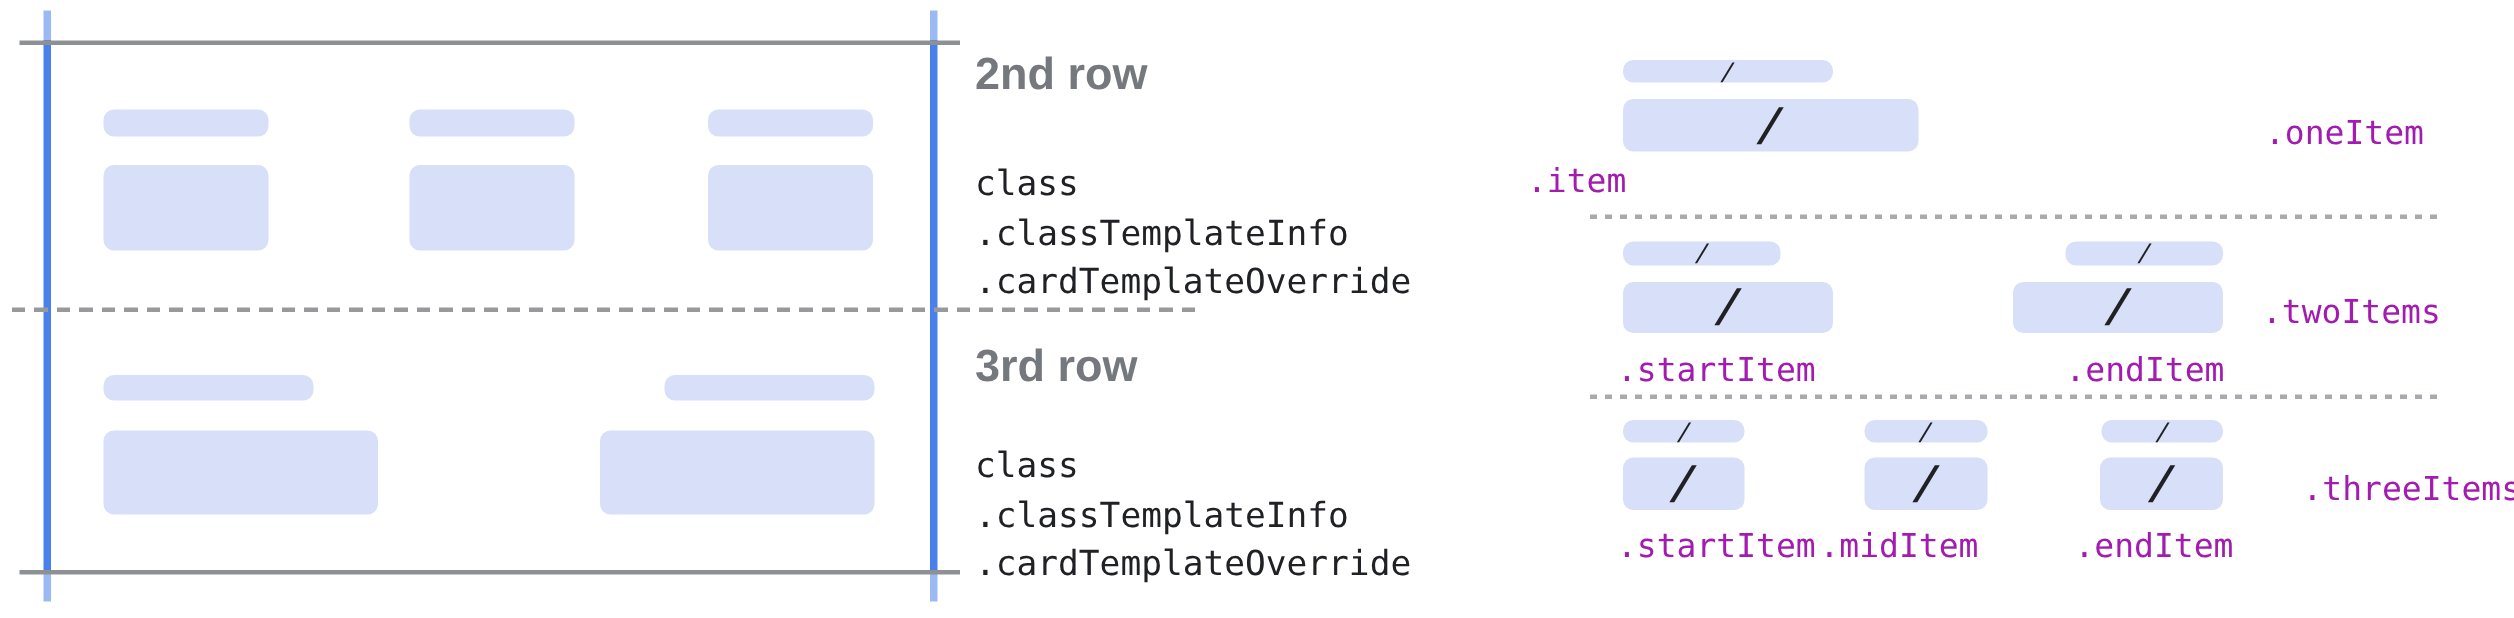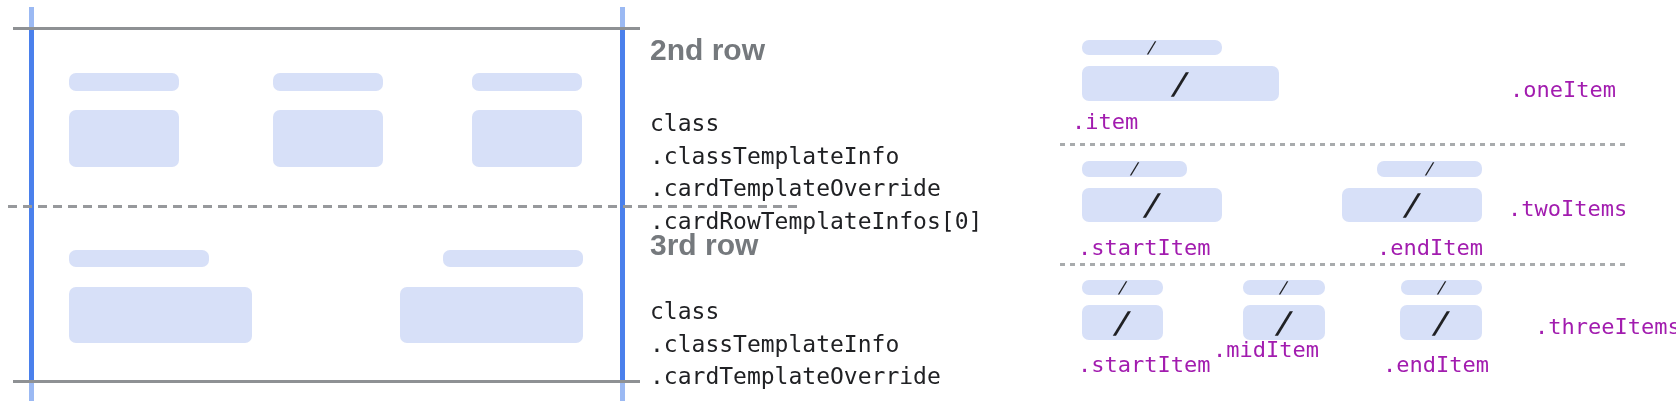--- a/index.html
+++ b/index.html
@@ -60,41 +60,40 @@
       <div class="bar" style="left:400px;top:287px;width:183px;height:56px;"></div>
     </div>
   </div>
 
   <div>
     <div class="heading" style="top:33px;">2nd row</div>
     <div class="code codeblock" style="top:71px;">
       <div>class</div>
       <div>.classTemplateInfo</div>
       <div>.cardTemplateOverride</div>
-      <div>.cardRowTemplateInfos[0]</div>
     </div>
 
     <div class="heading" style="top:228px;">3rd row</div>
     <div class="code codeblock" style="top:259px;">
       <div>class</div>
       <div>.classTemplateInfo</div>
       <div>.cardTemplateOverride</div>
     </div>
   </div>
 
   <div>
 
     <div>
       <div class="bar" style="left:1082px;top:40px;width:140px;height:15px;">
         <span class="slash slash-sm">/</span>
       </div>
       <div class="bar" style="left:1082px;top:66px;width:197px;height:35px;">
         <span class="slash slash-lg">/</span>
       </div>
-      <div class="lbl" style="left:1072px;top:111px;">.item</div>
+      <div class="lbl" style="left:1018px;top:111px;">.item</div>
       <div class="lbl" style="left:1510px;top:79px;">.oneItem</div>
     </div>
 
     <div class="dotted" style="top:143px;"></div>
 
     <div>
       <div class="bar" style="left:1082px;top:161px;width:105px;height:16px;">
         <span class="slash slash-sm">/</span>
       </div>
       <div class="bar" style="left:1082px;top:188px;width:140px;height:34px;">
@@ -126,19 +125,19 @@
       <div class="bar" style="left:1243px;top:305px;width:82px;height:35px;">
         <span class="slash slash-lg">/</span>
       </div>
       <div class="bar" style="left:1401px;top:280px;width:81px;height:15px;">
         <span class="slash slash-sm">/</span>
       </div>
       <div class="bar" style="left:1400px;top:305px;width:82px;height:35px;">
         <span class="slash slash-lg">/</span>
       </div>
       <div class="lbl" style="left:1078px;top:354px;">.startItem</div>
-      <div class="lbl" style="left:1213px;top:339px;">.midItem</div>
+      <div class="lbl" style="left:1213px;top:354px;">.midItem</div>
       <div class="lbl" style="left:1383px;top:354px;">.endItem</div>
       <div class="lbl" style="left:1535px;top:316px;">.threeItems</div>
     </div>
 
   </div>
 </div>
 
 </body></html>

